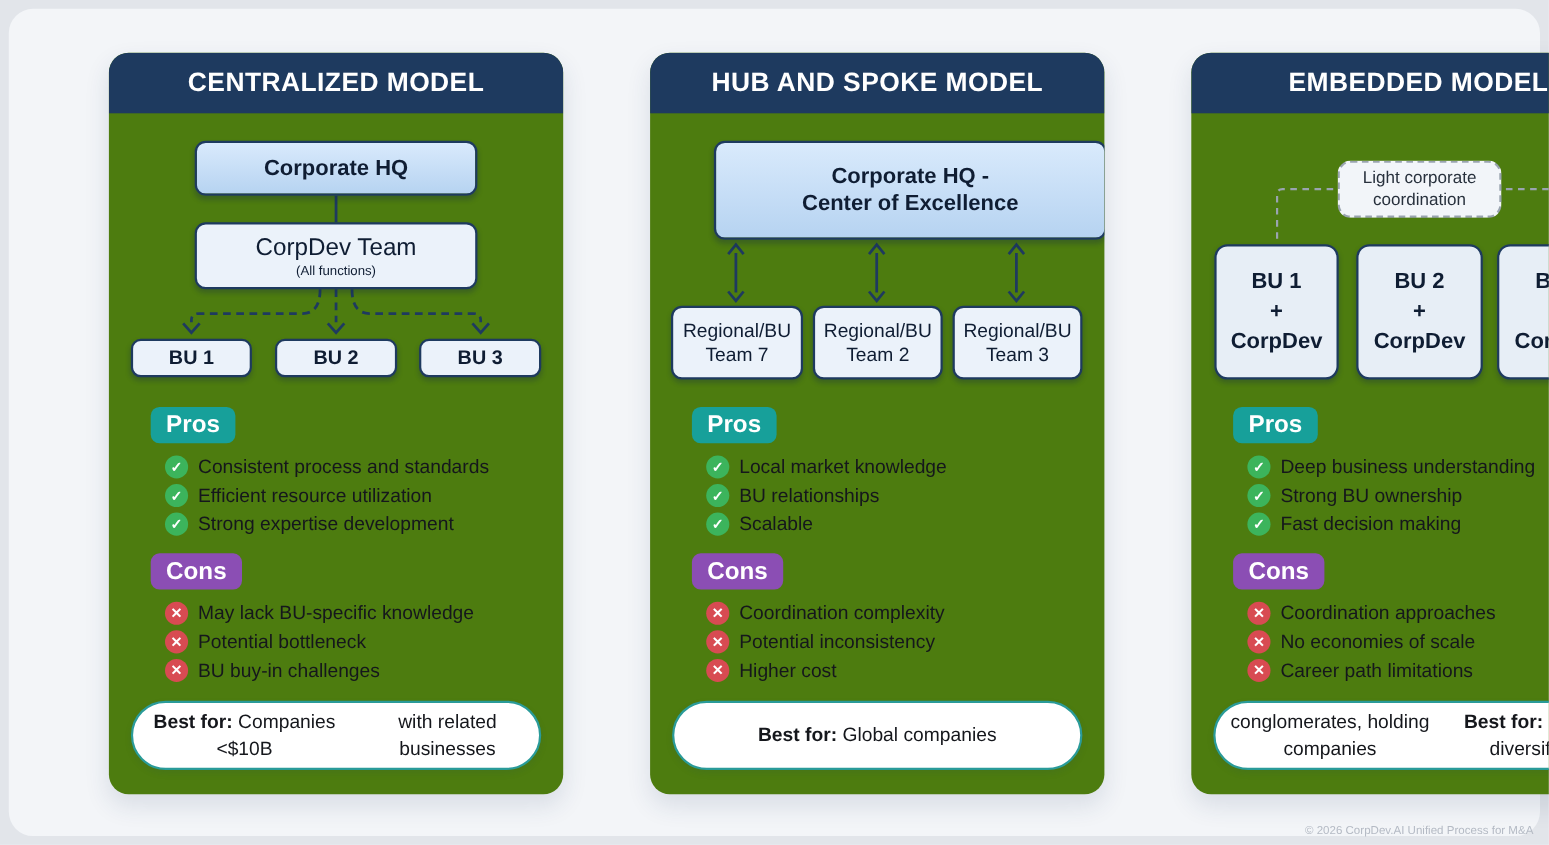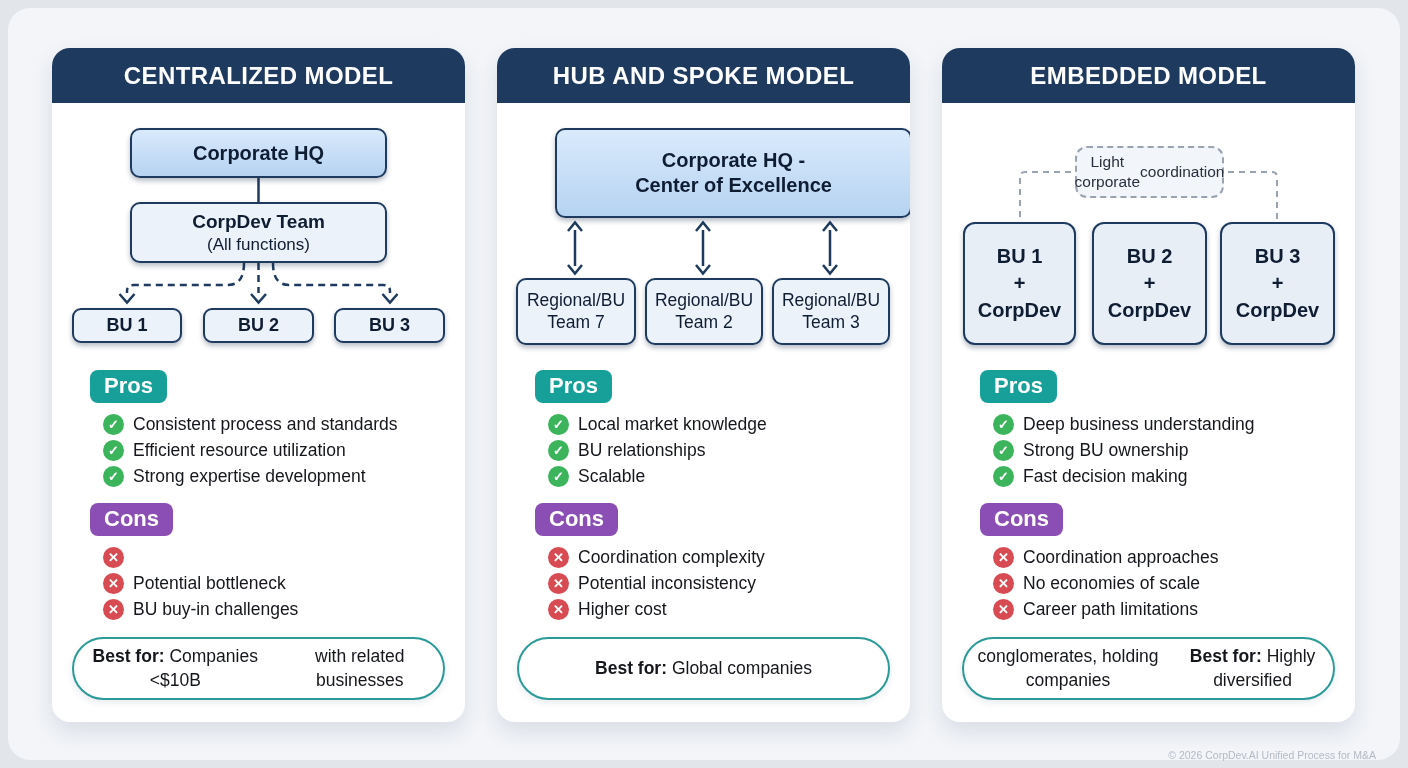--- a/index.html
+++ b/index.html
@@ -14,25 +14,26 @@
     position: absolute; inset: 8px;
     background: #f3f5f8;
     border-radius: 22px;
   }
   .cards {
     position: absolute; left: 52px; top: 48px;
     display: flex; gap: 32px;
   }
   .card {
     width: 413px; height: 674px;
-    background: #ffffff;
+    background: #4d7c0f;
     border-radius: 18px;
     box-shadow: 0 10px 22px rgba(30,58,95,.12);
     position: relative;
     overflow: hidden;
+    margin-left: 47px;
   }
   .card-header {
     height: 55px;
     background: #1e3a5f;
     display: flex; align-items: center; justify-content: center;
     color: #ffffff; font-weight: bold; font-size: 24px;
     letter-spacing: .4px;
   }
   .diagram { position: relative; height: 255px; }
   .diagram svg { position: absolute; left: 0; top: 0; pointer-events: none; }
@@ -43,32 +44,32 @@
     background: #ebf2fa;
     color: #0f1d33;
     display: flex; flex-direction: column;
     align-items: center; justify-content: center;
     text-align: left;
     box-shadow: 0 3px 5px rgba(20,40,70,.30);
     line-height: 1.25;
   }
   .box-grad { background: linear-gradient(180deg, #d9eafc 0%, #b6d3f1 100%); }
   .t-bold-20 { font-weight: bold; font-size: 20px; }
-  .t-bold-19 { font-weight: bold; font-size: 19px; }
+  .t-bold-19 { font-weight: normal; font-size: 22px; }
   .t-bold-18 { font-weight: bold; font-size: 18px; }
-  .t-reg-17  { font-weight: normal; font-size: 17px; }
+  .t-reg-17  { font-weight: normal; font-size: 12px; }
   .t-med-17  { font-weight: 500; font-size: 17.5px; }
   .coordbox {
     position: absolute;
     border: 2px dashed #9aa4b0;
     border-radius: 12px;
     background: #f2f5f9;
     color: #28313d;
     font-size: 15.5px; line-height: 1.3;
-    display: flex; flex-direction: row;
+    display: flex; flex-direction: column;
     align-items: center; justify-content: center;
     text-align: center;
   }
   .square { border-width: 2.5px; border-radius: 12px; background: #e7eef6; line-height: 1.35; }
   .section { padding-left: 38px; margin-top: 12px; }
   .badge {
     display: inline-block;
     color: #ffffff; font-weight: bold; font-size: 22px;
     padding: 3px 14px 4px 14px;
     border-radius: 8px;
@@ -95,21 +96,21 @@
     border: 2px solid #2a9b99;
     border-radius: 34px;
     background: #ffffff;
     box-shadow: 0 3px 7px rgba(30,58,95,.10);
     display: flex; flex-direction: row;
     align-items: center; justify-content: center;
     font-size: 17.5px; color: #15171c; line-height: 1.32;
     text-align: center;
   }
   .copyright {
-    position: absolute; right: 32px; bottom: 7px;
+    position: absolute; right: 14px; bottom: 7px;
     font-size: 10.5px; color: #b4bac4;
   }
   .navy-stroke { stroke: #1e3a5f; fill: none; }
 </style>
 </head>
 <body>
 
 <div class="panel"></div>
 
 <div class="cards">
@@ -158,20 +159,21 @@
           </li>
           <li>
             <span class="li-icon pro">✓</span>
             <span>Strong expertise development</span>
           </li>
         </ul>
       <span class="badge cons">Cons</span>
       <ul class="items">
           <li>
             <span class="li-icon con">✕</span>
+            <span>May lack BU-specific knowledge</span>
           </li>
           <li>
             <span class="li-icon con">✕</span>
             <span>Potential bottleneck</span>
           </li>
           <li>
             <span class="li-icon con">✕</span>
             <span>BU buy-in challenges</span>
           </li>
         </ul>

